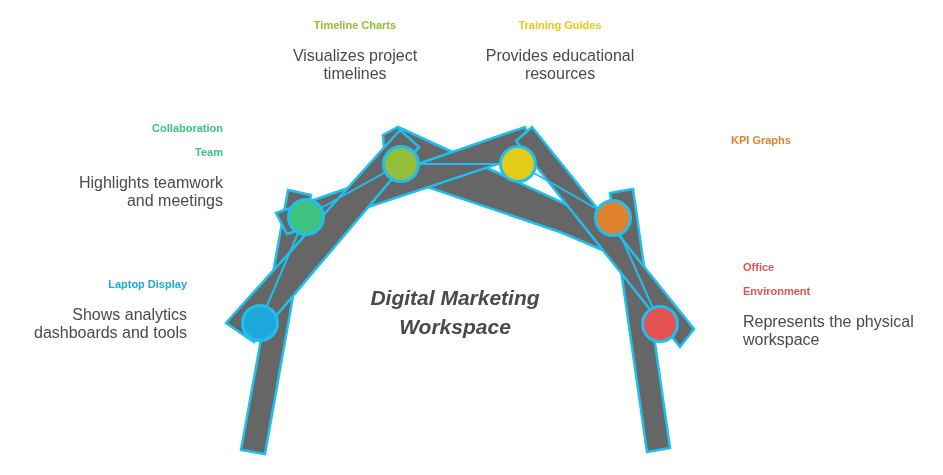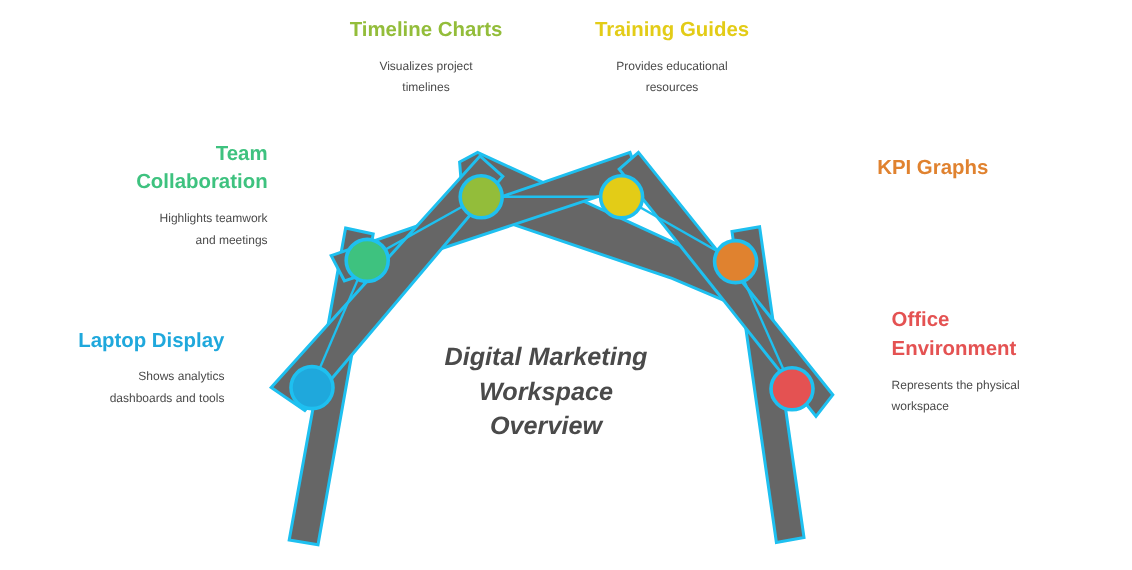--- a/index.html
+++ b/index.html
@@ -1,22 +1,22 @@
 <!DOCTYPE html>
 <html><head>
 <meta charset="utf-8">
 <style>
   html, body { margin: 0; padding: 0; background: #ffffff; }
   body { width: 943px; height: 475px; position: relative; overflow: hidden;
          font-family: "Liberation Sans", "DejaVu Sans", sans-serif; }
   .stage { position: absolute; left: 0; top: 0; width: 943px; height: 475px; }
   svg.arch { position: absolute; left: 0; top: 0; }
   .label { position: absolute; }
-  .label .title { font-weight: bold; font-size: 17px; line-height: 24px; }
-  .label .desc { font-size: 10px; line-height: 18px; color: #4a4a4a; margin-top: 10px; }
+  .label .title { font-weight: bold; font-size: 11px; line-height: 24px; }
+  .label .desc { font-size: 16px; line-height: 18px; color: #4a4a4a; margin-top: 10px; }
   .right-al { text-align: right; }
   .center-al { text-align: center; }
   .left-al { text-align: left; }
   .center-title { position: absolute; left: 330px; top: 283px; width: 250px;
                   text-align: center; font-weight: bold; font-size: 21px; line-height: 29px; color: #4a4a4a; font-style: italic; }
 </style>
 </head>
 <body>
 
 <div class="stage">
@@ -51,35 +51,34 @@
       <circle cx="401" cy="164" r="17.5" fill="#93BD3A"></circle>
       <circle cx="518" cy="164" r="17.5" fill="#E3CC17"></circle>
       <circle cx="613" cy="218" r="17.5" fill="#E0822F"></circle>
       <circle cx="660" cy="324" r="17.5" fill="#E45252"></circle>
     </g>
   </svg>
 
   <div class="center-title">
     <div>Digital Marketing</div>
     <div>Workspace</div>
-    <div>Overview</div>
   </div>
 
   <div class="label right-al" style="left:20px; top:272px; width:167px;">
     <div class="title" style="color:#1FA8DC;">Laptop Display</div>
     <div class="desc">
       <div>Shows analytics</div>
       <div>dashboards and tools</div>
     </div>
   </div>
 
   <div class="label right-al" style="left:40px; top:116px; width:183px;">
     <div class="title" style="color:#3EC27F;">
+      <div>Collaboration</div>
       <div>Team</div>
-      <div>Collaboration</div>
     </div>
     <div class="desc">
       <div>Highlights teamwork</div>
       <div>and meetings</div>
     </div>
   </div>
 
   <div class="label center-al" style="left:270px; top:13px; width:170px;">
     <div class="title" style="color:#93BD3A;">Timeline Charts</div>
     <div class="desc">

